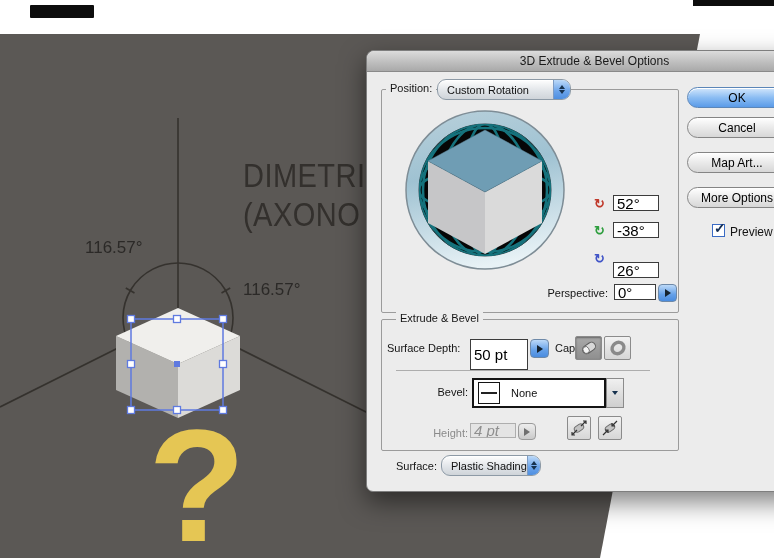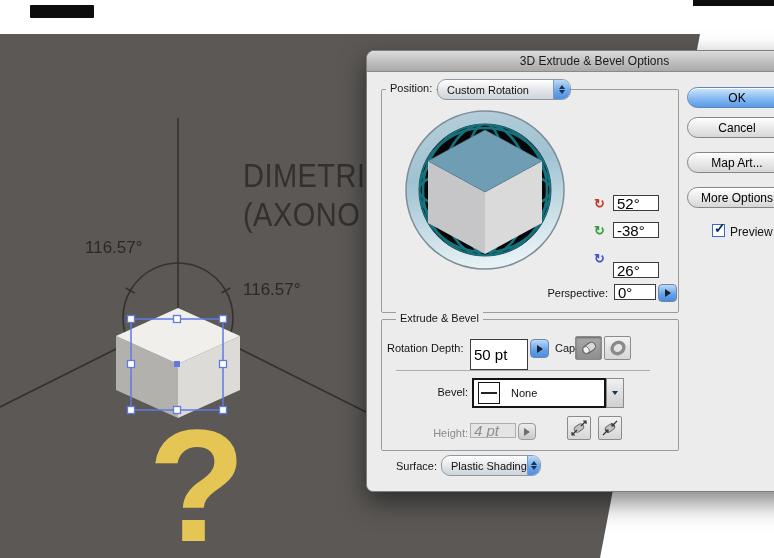--- a/index.html
+++ b/index.html
@@ -179,21 +179,21 @@
       <div class="lbl r" style="left:126px;top:197px;width:100px;">Perspective:</div>
       <input class="field" style="left: 232px; top: 194px; width: 42px; height: 16px;" value="0°">
       <div class="arrow-btn" style="left:276px;top:194px;width:17px;height:16px;">
           <i class="tri-right"></i>
         </div>
     </div>
 
     <div class="group" style="left:14px;top:268px;width:296px;height:130px;">
       <div class="legend" style="left:14px;top:-8px;">Extrude &amp; Bevel</div>
 
-      <div class="lbl" style="left:5px;top:22px;">Rotation Depth:</div>
+      <div class="lbl" style="left:5px;top:22px;">Surface Depth:</div>
       <input class="field" style="left: 88px; top: 19px; width: 58px; height: 31px;" value="50 pt">
       <div class="arrow-btn" style="left:148px;top:19px;width:17px;height:17px;">
           <i class="tri-right"></i>
         </div>
 
       <div class="lbl" style="left:173px;top:22px;">Cap:</div>
       <div class="sq-btn sel" style="left:193px;top:16px;width:25px;height:22px;">
         <svg width="20" height="18" viewBox="0 0 20 18">
           <g transform="rotate(-35 10 9)">
               <rect x="3" y="5" width="14" height="8" rx="4" fill="#d8d8d8" stroke="#5d5d5d"></rect>

